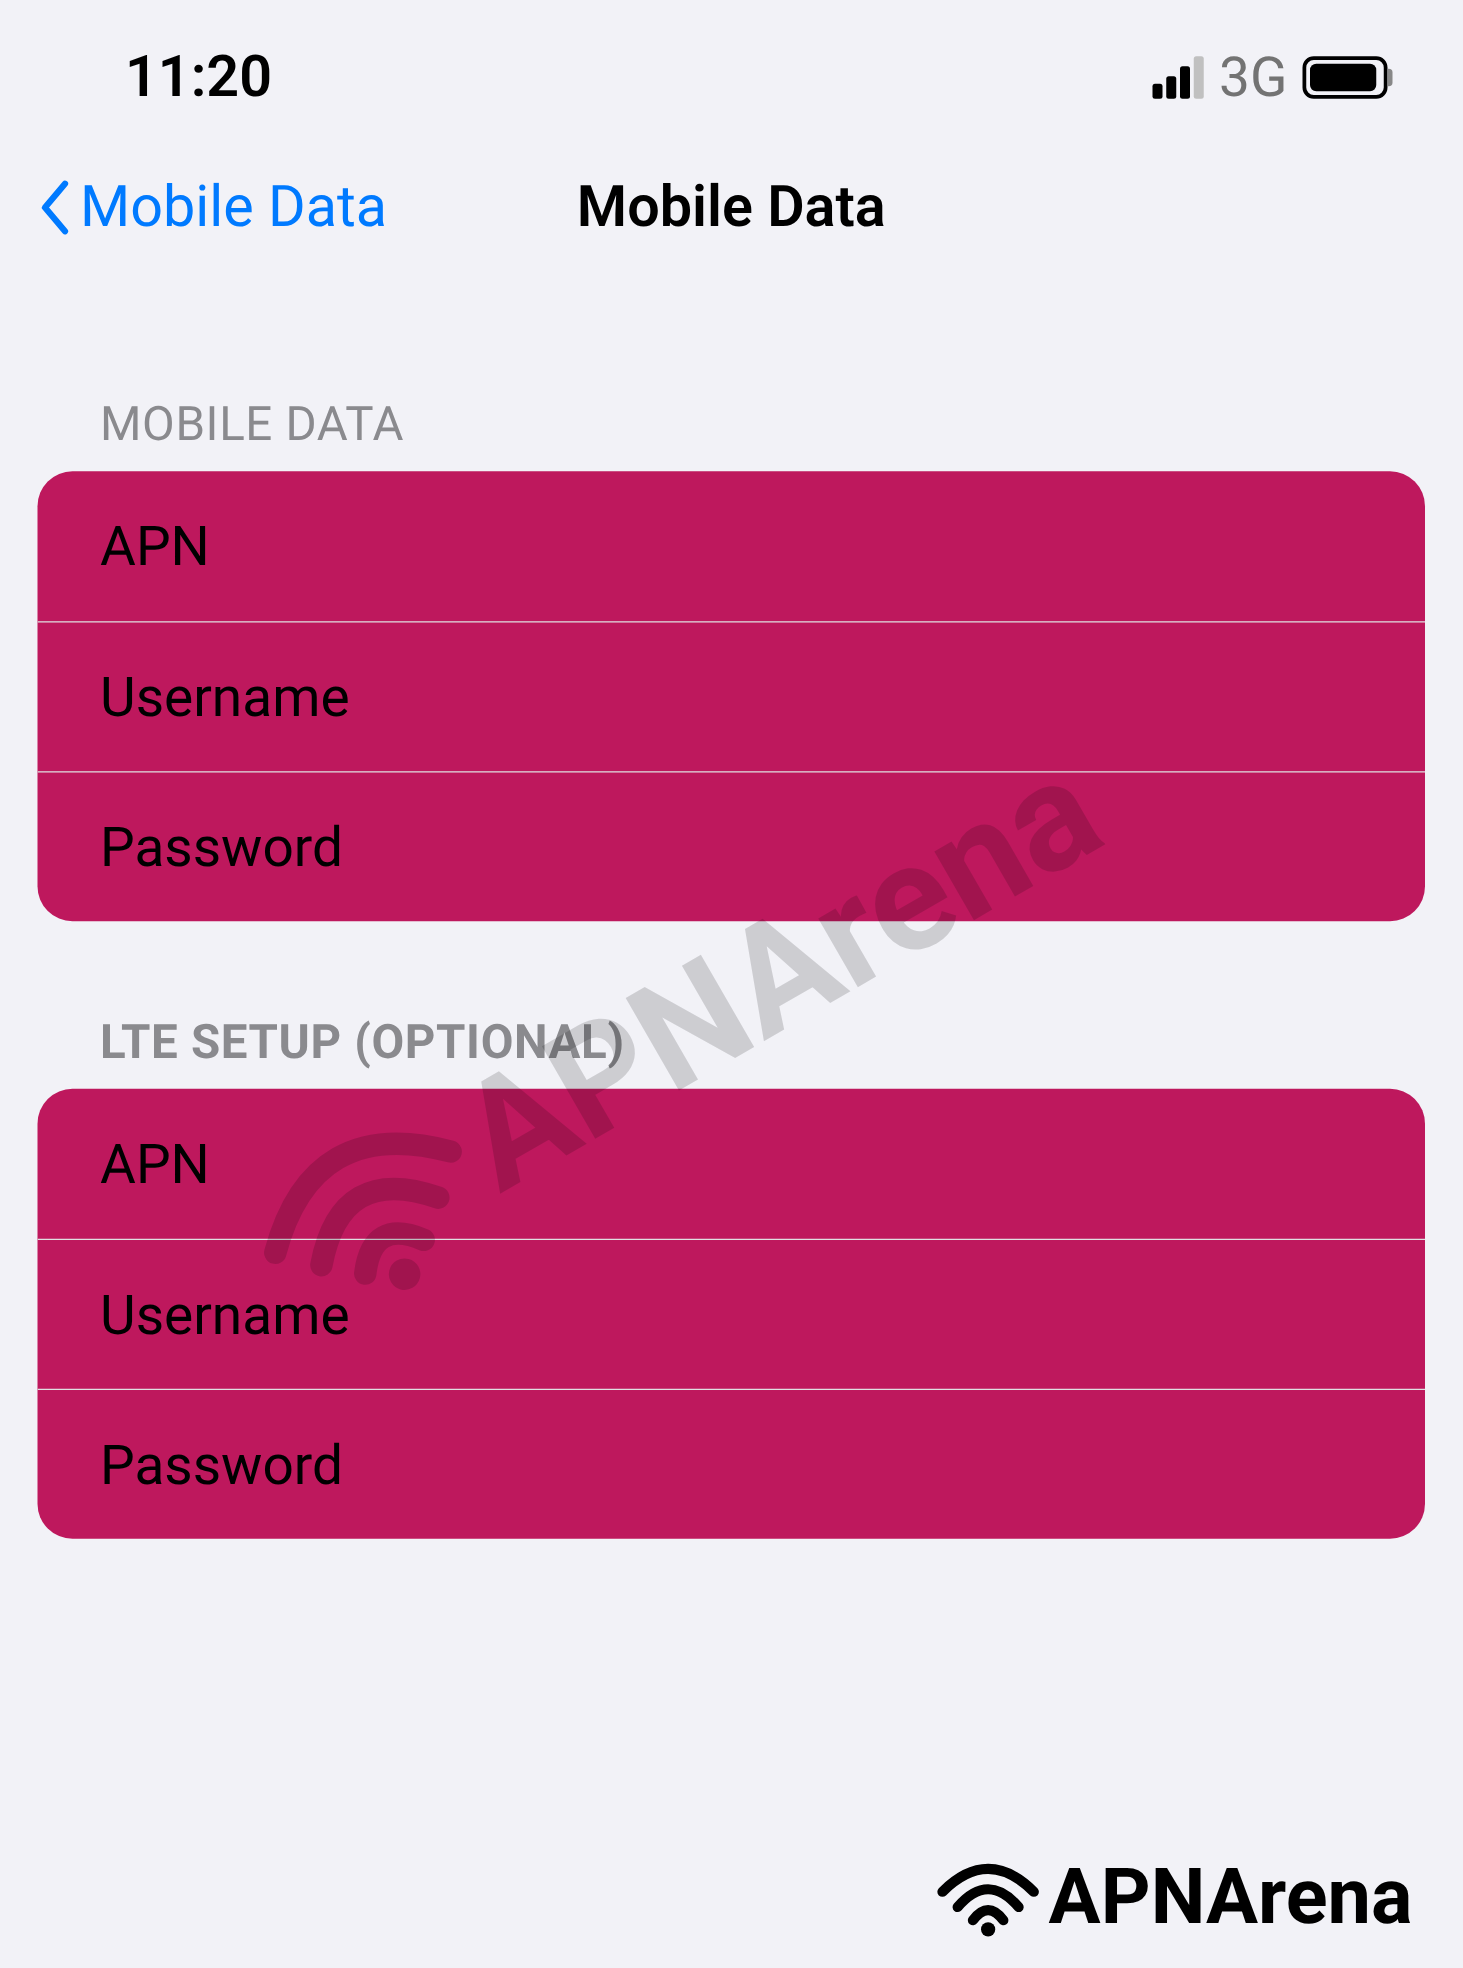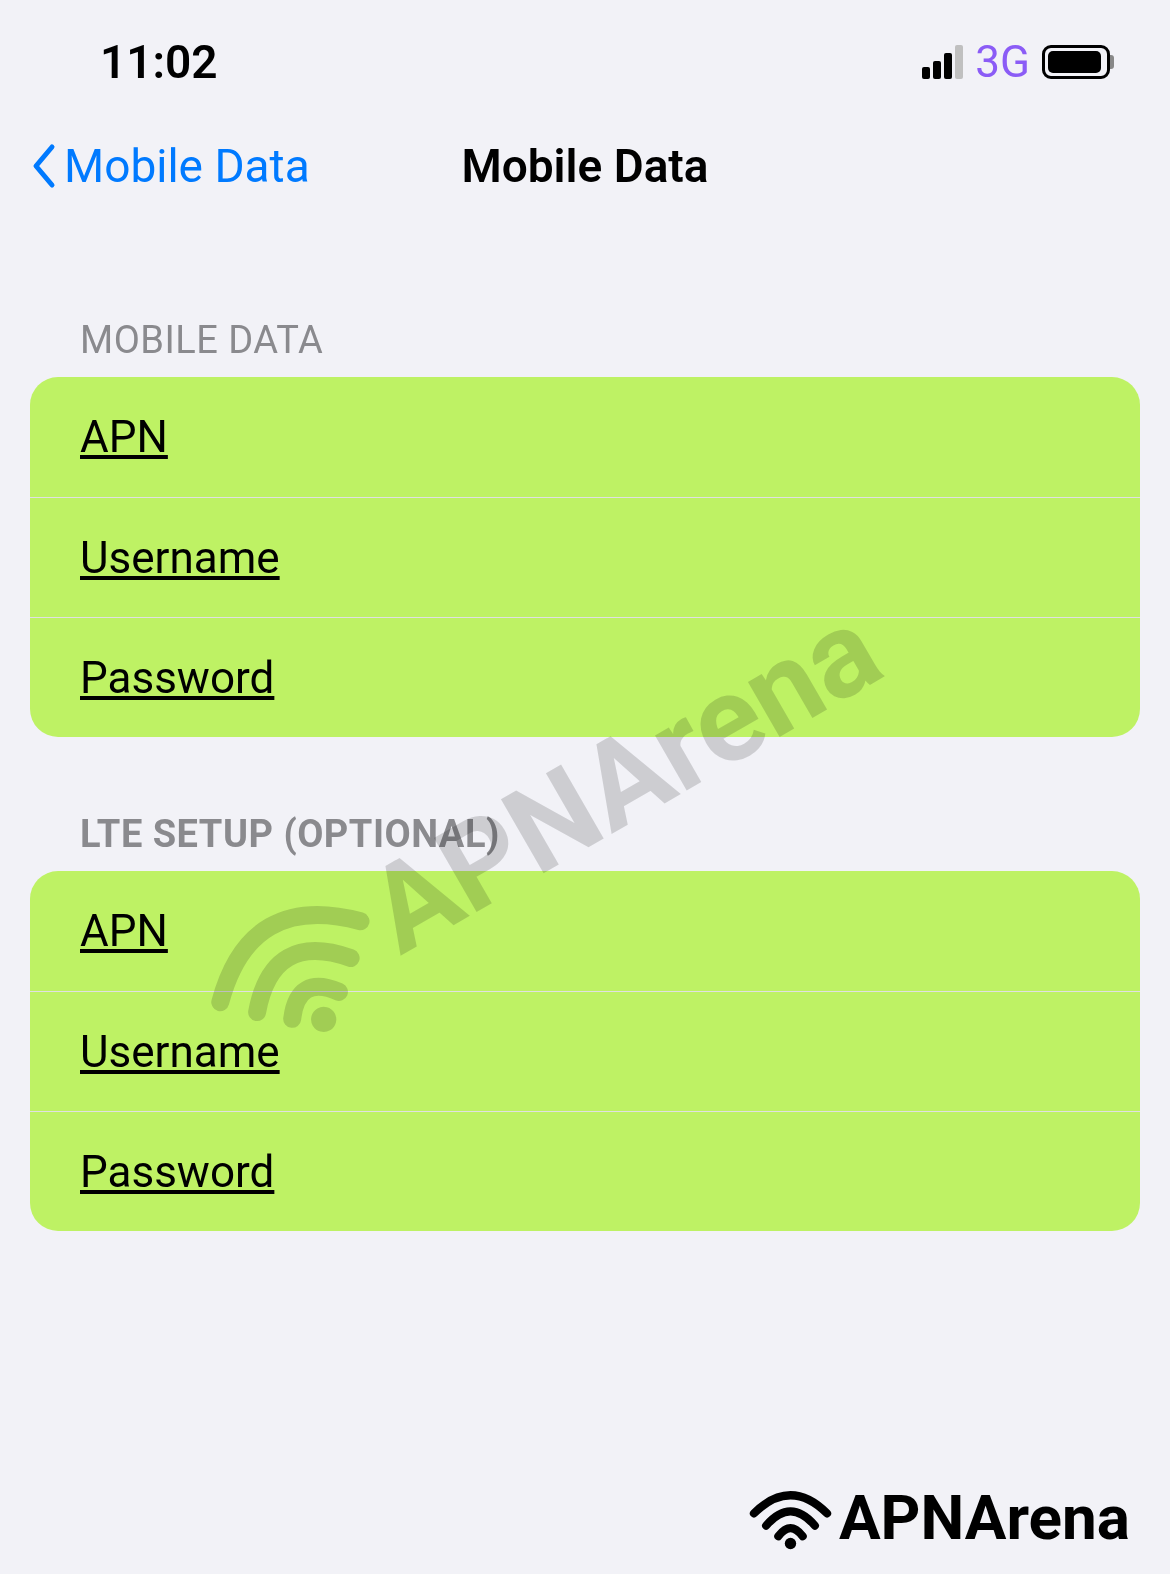--- a/index.html
+++ b/index.html
@@ -41,21 +41,21 @@
       background: #000;
       border-radius: 2px;
     }
     .signal-bar.b1 { height: 12px; }
     .signal-bar.b2 { height: 18px; }
     .signal-bar.b3 { height: 26px; }
     .signal-bar.b4 { height: 34px; background: #c0c0c0; }
     .network-label {
       font-size: 44px;
       font-weight: 400;
-      color: #8b5cf6;
+      color: #737373;
     }
     .battery {
       width: 68px;
       height: 34px;
       border: 3px solid #000;
       border-radius: 9px;
       position: relative;
       padding: 3px;
     }
     .battery::after {
@@ -113,25 +113,24 @@
       color: #8a8a8e;
       text-transform: uppercase;
       letter-spacing: 0.5px;
       padding: 85px 80px 15px 80px;
     }
     .section-header.second {
       padding-top: 75px;
       font-weight: bold;
     }
     .settings-group {
-      background: #bef264;
+      background: #be185d;
       border-radius: 28px;
       margin: 0 30px;
       overflow: hidden;
-      text-decoration: underline;
     }
     .settings-row {
       display: flex;
       align-items: center;
       padding: 32px 50px;
       min-height: 120px;
     }
     .settings-row + .settings-row {
       border-top: 1px solid #e0e0e2;
     }
@@ -192,21 +191,21 @@
     .watermark-bottom-text {
       font-size: 62px;
       font-weight: 700;
       color: #000;
     }
   </style>
 </head>
 <body>
 
 <div class="status-bar">
-  <div class="status-time">11:02</div>
+  <div class="status-time">11:20</div>
   <div class="status-right">
     <div class="signal-bars">
       <div class="signal-bar b1"></div>
       <div class="signal-bar b2"></div>
       <div class="signal-bar b3"></div>
       <div class="signal-bar b4"></div>
     </div>
     <div class="network-label">3G</div>
     <div class="battery">
       <div class="battery-fill"></div>

